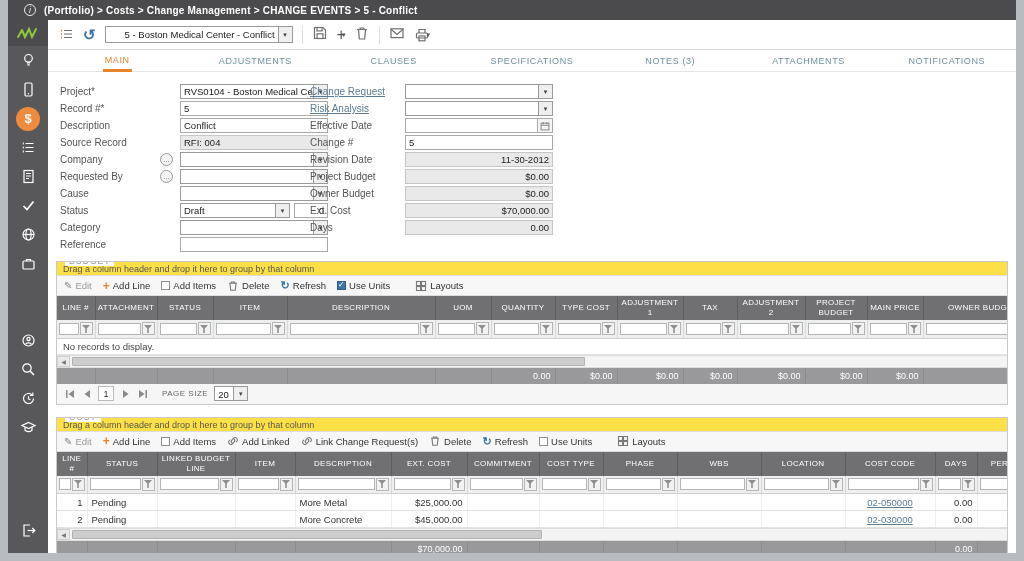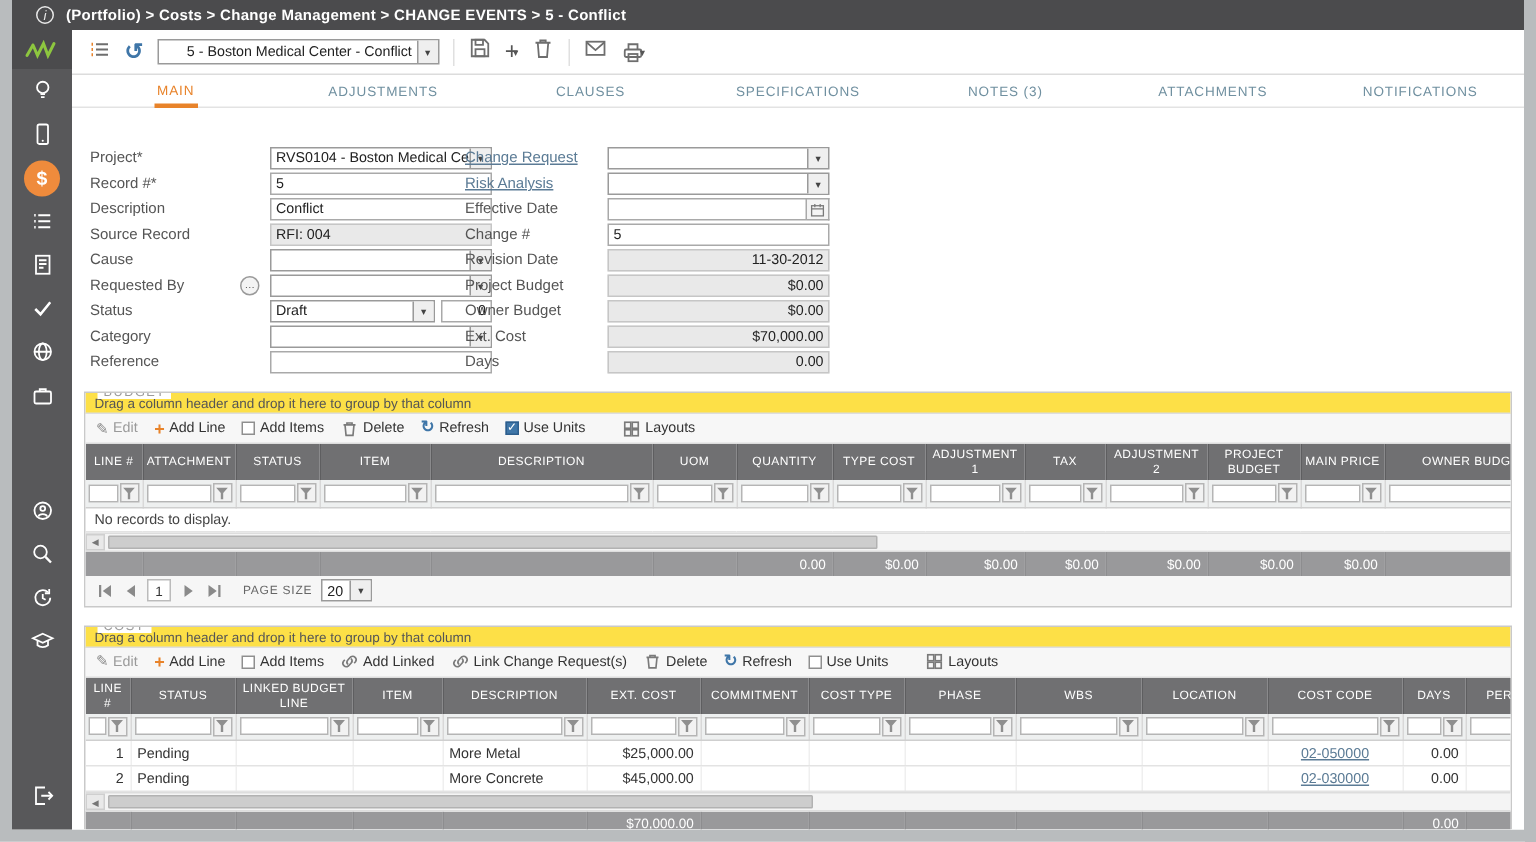--- a/index.html
+++ b/index.html
@@ -39,21 +39,21 @@
   .tabs { position:absolute; top:30px; left:0; right:0; height:22px; border-bottom:1px solid #e3e3e3; display:flex; }
   .tab { flex:1; display:flex; align-items:center; justify-content:center; font-size:9px; letter-spacing:.6px; color:#7090a0; cursor:pointer; }
   .tab span { padding:5px 2px 4px; }
   .tab.active { color:#e8832a;text-align:center; }
   .tab.active span { border-bottom:3px solid #e8832a; }
 
   .content { position:absolute; top:53px; left:0; right:0; bottom:0; overflow:hidden; padding-top:4px; }
 
   
   .form { position:relative; height:176px; }
-  .fcol { position:absolute; top:20px; }
+  .fcol { position:absolute; top:6px; }
   .fcol-left  { left:12px;  width:322px; }
   .fcol-right { left:262px; width:300px; }
   .frow { display:flex; align-items:center; height:17px; }
   .flabel { font-size:10px; color:#555; }
   .fcol-left  .flabel { width:100px; }
   .fcol-right .flabel { width:95px; }
   .flabel.linky { color:#5b7b95; text-decoration:underline; cursor:pointer; }
   .fslot { width:20px; display:flex; align-items:center; }
   .dots-btn { width:13px; height:13px; border:1px solid #9a9a9a; border-radius:50%; background:#f4f4f4; font-size:7px; color:#555; display:flex; align-items:center; justify-content:center; }
   .inp { height:15px; border:1px solid #a9a9a9; background:#fff; font-family:"Liberation Sans",sans-serif; font-size:9.5px; padding:0 3px; color:#222; width:148px; }
@@ -296,32 +296,42 @@
               <span class="flabel">Description</span>
               <span class="fslot"></span>
             <input class="inp" value="Conflict" style="">
             </div>
           <div class="frow">
               <span class="flabel">Source Record</span>
               <span class="fslot"></span>
             <input class="inp ro" readonly="" value="RFI: 004" style="">
             </div>
           <div class="frow">
-              <span class="flabel">Cause</span>
-              <span class="fslot"></span>
+              <span class="flabel">Company</span>
+            <span class="fslot">
+                <span class="dots-btn">…</span>
+              </span>
             <span class="sel f">
                 <span class="sel-text"></span>
                 <span class="sel-btn">▾</span>
               </span>
             </div>
           <div class="frow">
               <span class="flabel">Requested By</span>
             <span class="fslot">
                 <span class="dots-btn">…</span>
               </span>
+            <span class="sel f">
+                <span class="sel-text"></span>
+                <span class="sel-btn">▾</span>
+              </span>
+            </div>
+          <div class="frow">
+              <span class="flabel">Cause</span>
+              <span class="fslot"></span>
             <span class="sel f">
                 <span class="sel-text"></span>
                 <span class="sel-btn">▾</span>
               </span>
             </div>
           <div class="frow">
               <span class="flabel">Status</span>
               <span class="fslot"></span>
             <span class="sel f" style="width:110px;">
                 <span class="sel-text">Draft</span>

